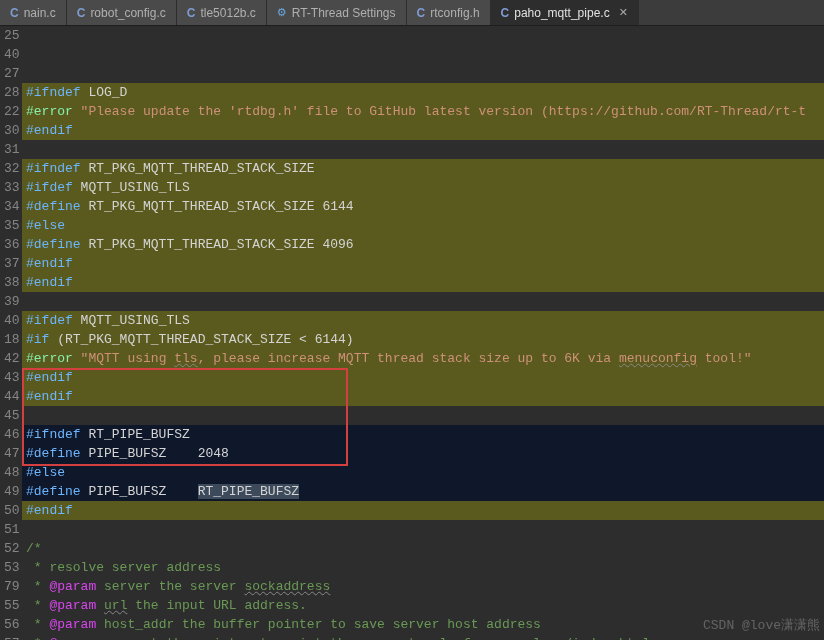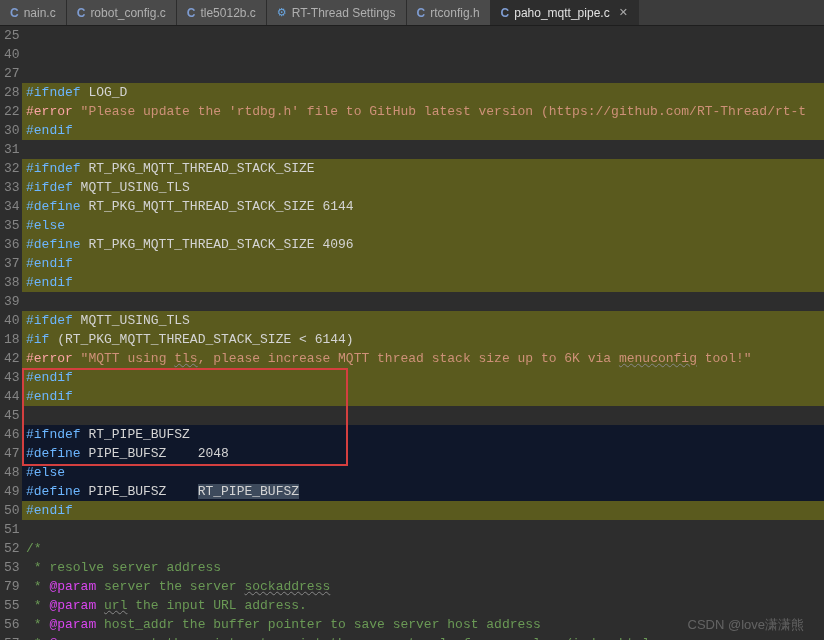--- a/index.html
+++ b/index.html
@@ -68,37 +68,37 @@
   background: #2d2d2d;
   font-size: 13px;
   line-height: 19px;
   white-space: pre;
   position: relative;
 }
 .line { height: 19px; padding-left: 4px; }
 .hl { background: #5a5a1e; }
 .sel { background: #0f172a; }
 .directive { color: #6cb6ff; }
-.error-kw { color: #fca5a5; }
+.error-kw { color: #86efac; }
 .macro { color: #d4d4d4; }
 .string { color: #ce9178; }
 .comment { color: #6a9955; }
 .param { color: #d946ef; }
 .underline { text-decoration: underline wavy #888; text-decoration-thickness: 1px; }
 .redbox {
   position: absolute;
   border: 2px solid #d43f3f;
   pointer-events: none;
 }
 .watermark {
   position: absolute;
-  right: 20px;
+  right: 4px;
   bottom: 6px;
   color: rgba(200,200,200,0.35);
-  font-family: Liberation Sans, sans-serif;
+  font-family: Liberation Mono, monospace;
   font-size: 13px;
   pointer-events: none;
 }
 </style>
 </head>
 <body>
 
 <div class="tabbar">
   <div class="tab">
       <span class="c-icon">C</span>

